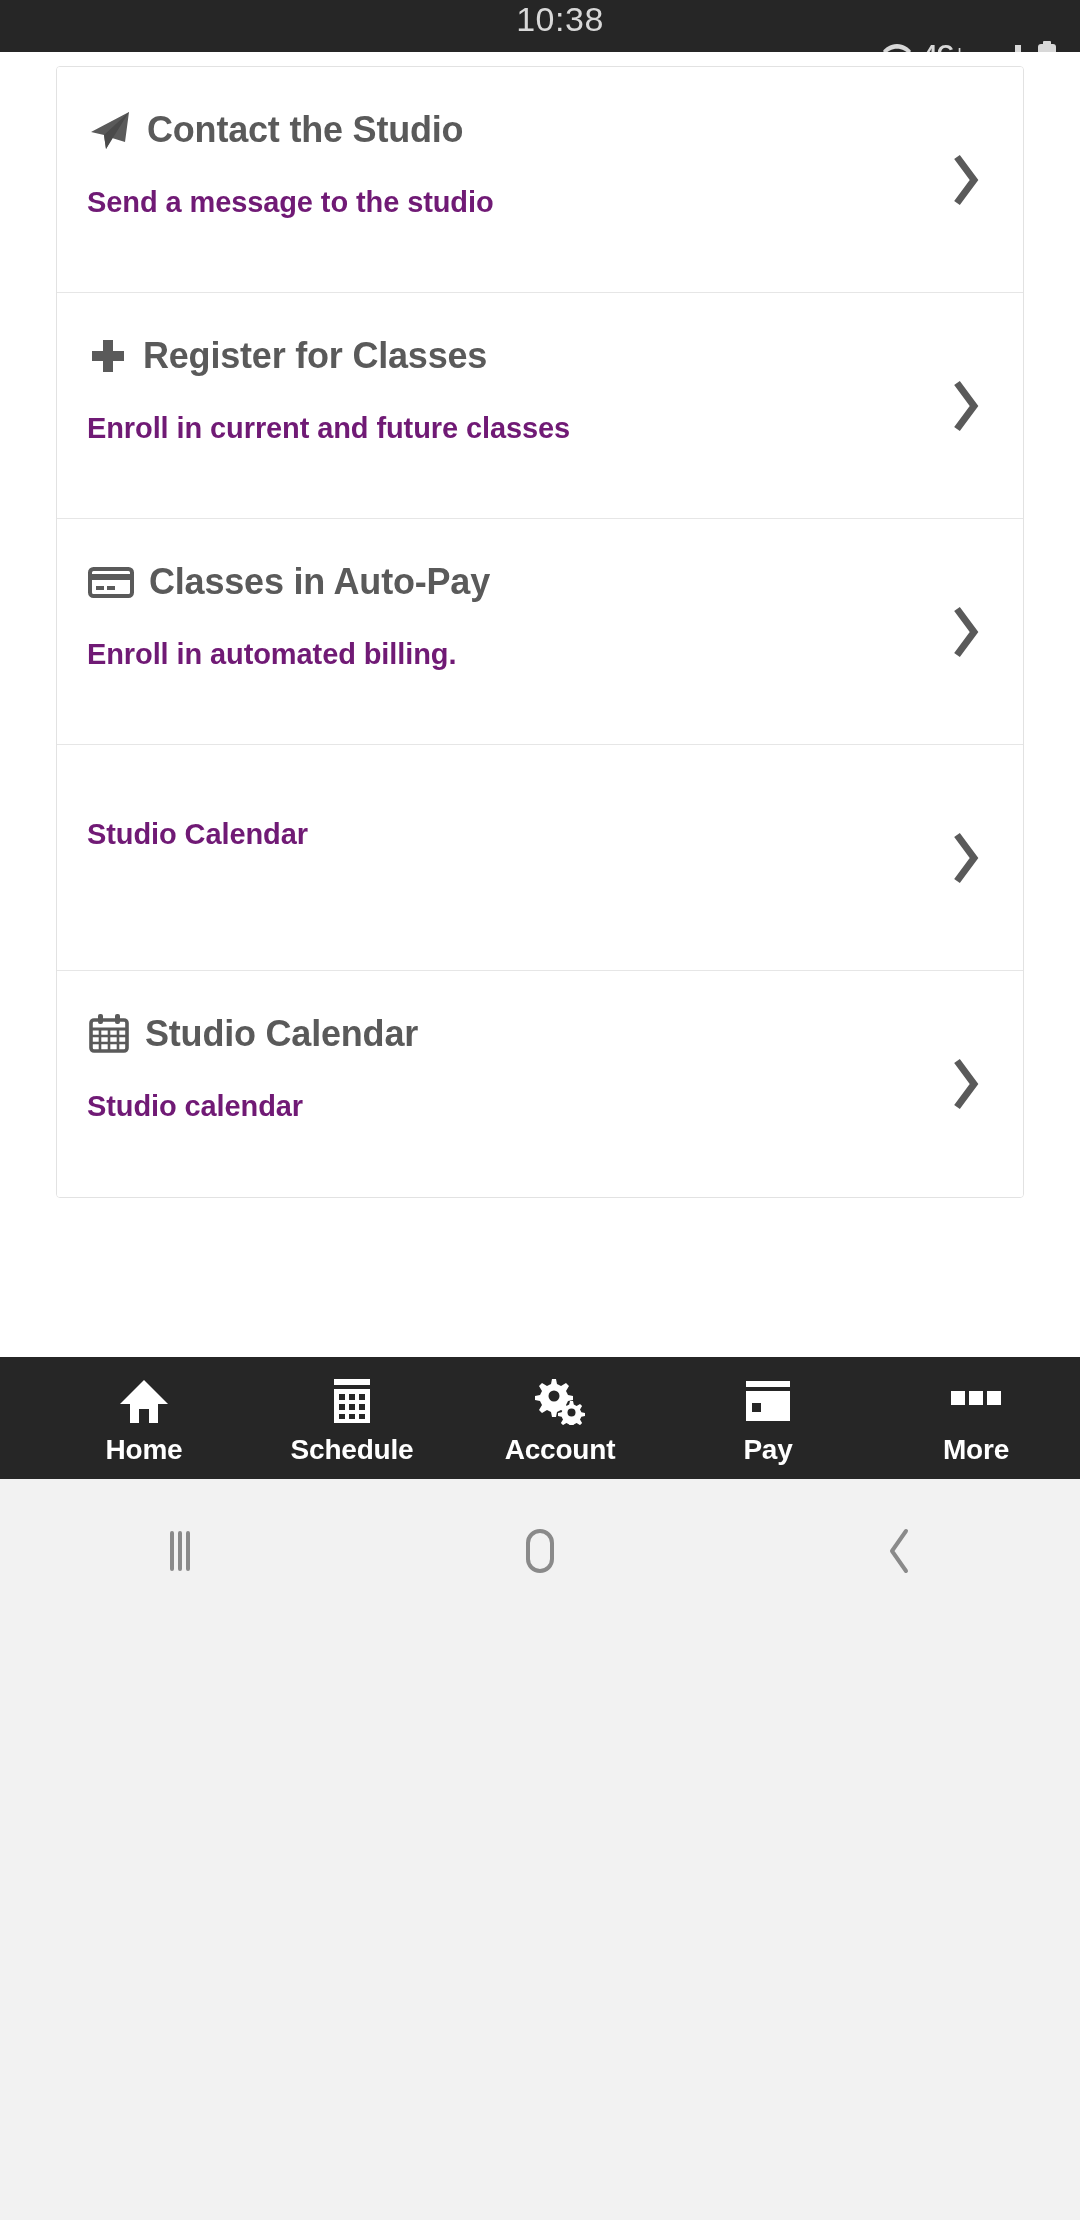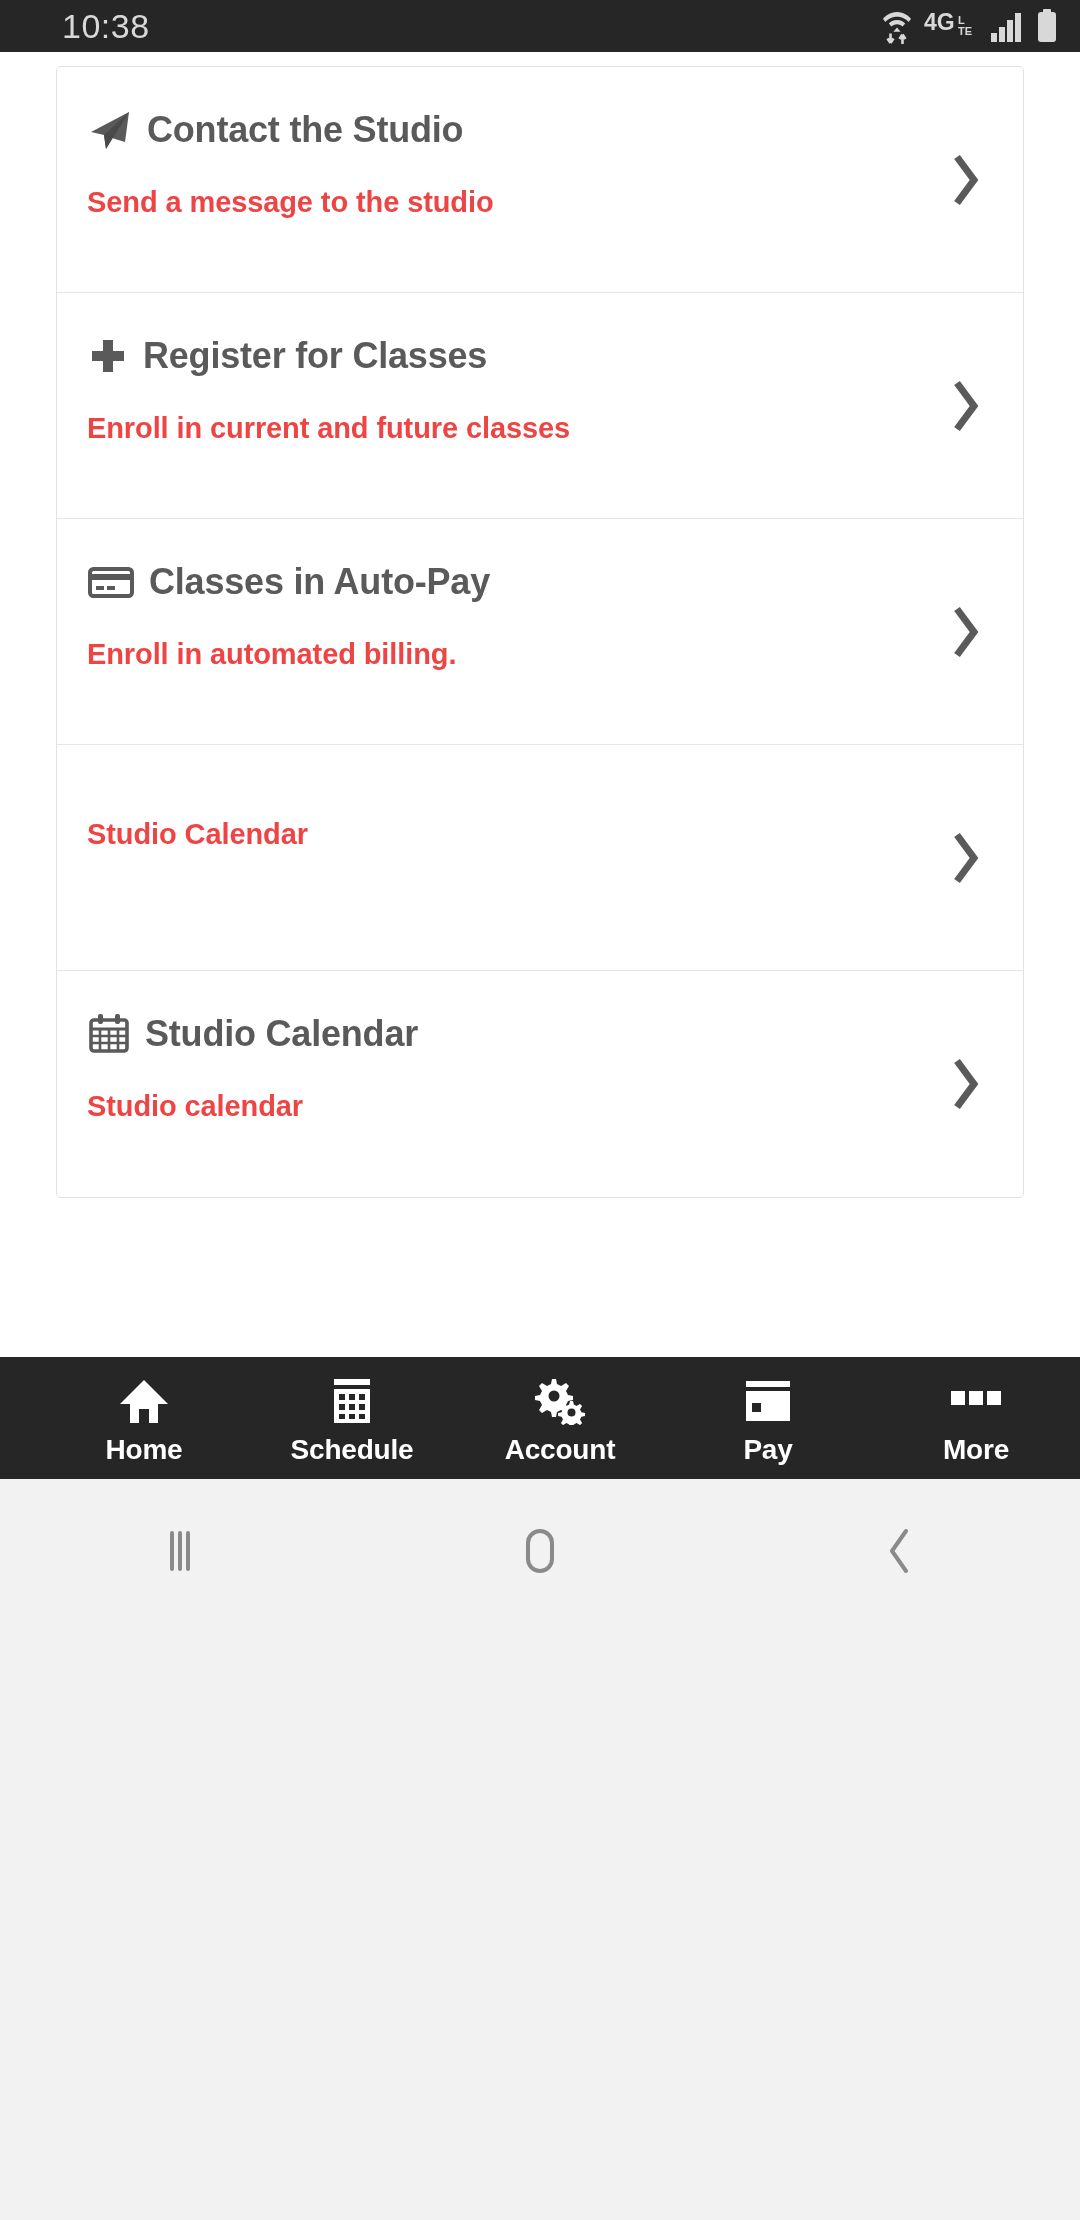--- a/index.html
+++ b/index.html
@@ -10,20 +10,21 @@
     font-family:"Liberation Sans", sans-serif;
     overflow:hidden;
   }
   #screen { position:relative; width:1080px; height:2220px; background:#ffffff; }
 
   
   .status-bar{
     position:absolute; top:0; left:0; width:1080px; height:52px;
     background:#262626; display:flex; align-items:center;
     padding:0 22px 0 62px;
+    flex-direction:column;
   }
   .status-time{
     color:#d8d8d8; font-size:34px; font-weight:400; letter-spacing:.5px;
     font-family:"Liberation Sans", sans-serif;
   }
   .status-right{ margin-left:auto; display:flex; align-items:center; gap:12px; }
   .sb-icon{ display:flex; align-items:center; justify-content:center; }
 
   
   .list-wrap{
@@ -41,21 +42,21 @@
   }
   .row:last-child{ border-bottom:none; }
   .row-body{ flex:1; padding-top:10px; padding-right:40px; }
   .row-title{
     display:flex; align-items:center; gap:14px;
     font-size:36px; font-weight:bold; color:#5a5a5a;
     line-height:1.05; letter-spacing:-.2px; white-space:nowrap;
   }
   .row-title .t-text{ display:inline-block; }
   .row-sub{
-    margin-top:33px; font-size:29px; font-weight:bold; color:#ef4444;
+    margin-top:33px; font-size:29px; font-weight:bold; color:#701a75;
     letter-spacing:-.1px; white-space:nowrap;
   }
   .row-chevron{
     position:absolute; right:34px; top:50%; transform:translateY(-50%);
     width:46px; height:60px; display:flex; align-items:center; justify-content:center;
   }
   .icon-slot{ display:inline-flex; align-items:center; justify-content:center; flex:none; }
 
   
   .tabbar{

